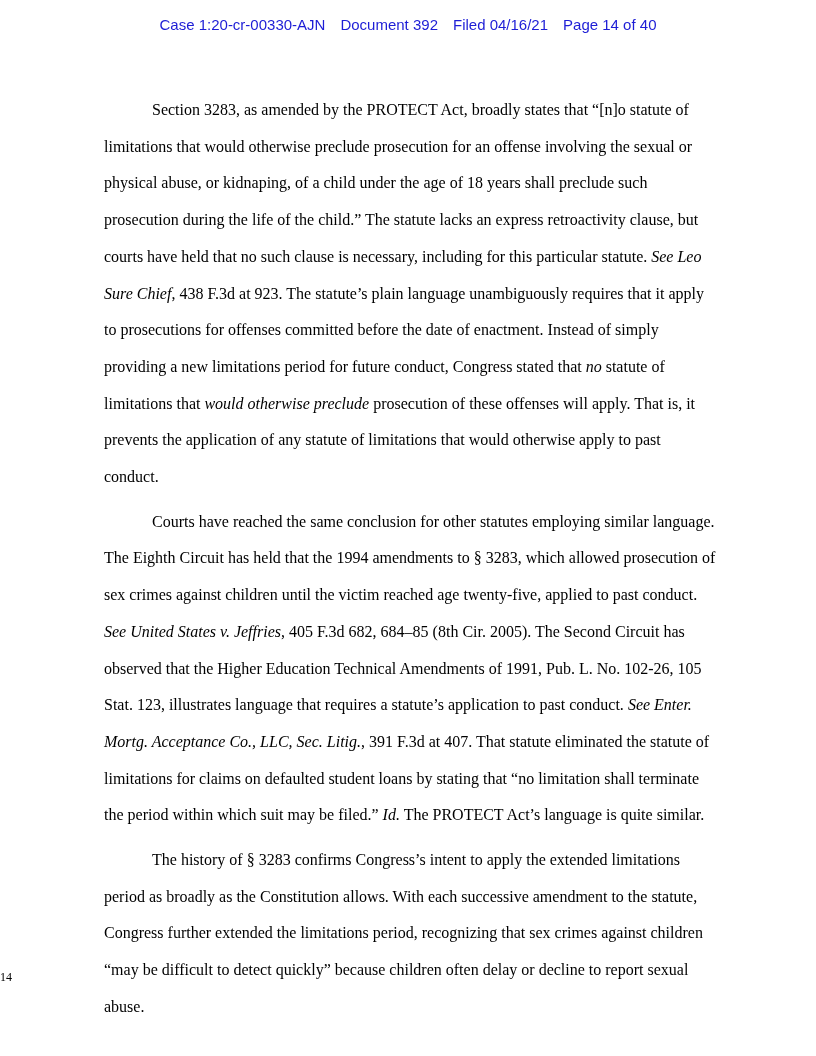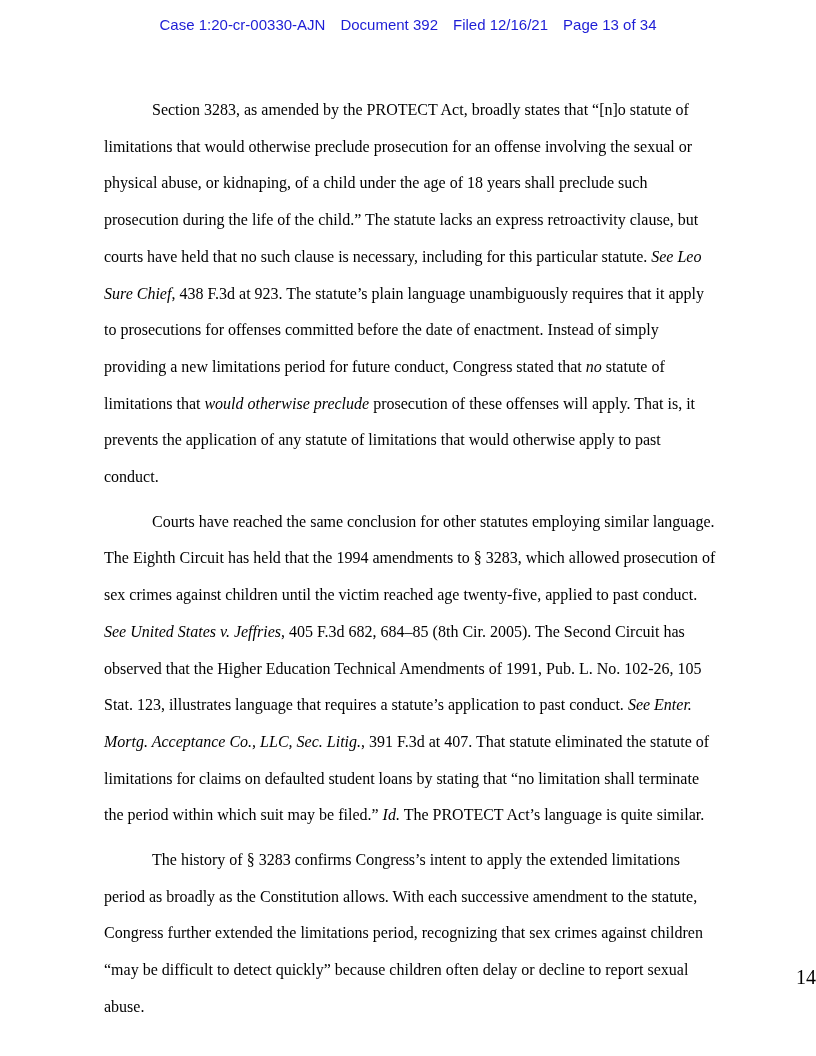--- a/index.html
+++ b/index.html
@@ -39,35 +39,35 @@
   .para {
     text-indent: 48px;
     margin: 8px;
   }
   .para .it { font-style: italic; }
   .page-footer {
     position: absolute;
     top: 967px;
     left: 0;
     right: 0;
-    text-align: right;
-    font-size: 20px;
+    text-align: left;
+    font-size: 12px;
     line-height: 20px;
   }
 </style>
 </head>
 <body>
 
 <div class="page">
 
   <div class="stamp">
     <span>Case 1:20-cr-00330-AJN</span>
     <span>Document 392</span>
-    <span>Filed 12/16/21</span>
-    <span>Page 13 of 34</span>
+    <span>Filed 04/16/21</span>
+    <span>Page 14 of 40</span>
   </div>
 
   <main class="body-text">
       <p class="para"><span>Section 3283, as amended by the PROTECT Act, broadly states that “[n]o statute of limitations that would otherwise preclude prosecution for an offense involving the sexual or physical abuse, or kidnaping, of a child under the age of 18 years shall preclude such prosecution during the life of the child.”  The statute lacks an express retroactivity clause, but courts have held that no such clause is necessary, including for this particular statute.  </span><span class="it">See Leo Sure Chief</span><span>, 438 F.3d at 923.  The statute’s plain language unambiguously requires that it apply to prosecutions for offenses committed before the date of enactment.  Instead of simply providing a new limitations period for future conduct, Congress stated that </span><span class="it">no</span><span> statute of limitations that </span><span class="it">would otherwise preclude</span><span> prosecution of these offenses will apply.  That is, it prevents the application of any statute of limitations that would otherwise apply to past conduct.</span></p>
       <p class="para"><span>Courts have reached the same conclusion for other statutes employing similar language.  The Eighth Circuit has held that the 1994 amendments to § 3283, which allowed prosecution of sex crimes against children until the victim reached age twenty-five, applied to past conduct.  </span><span class="it">See United States v. Jeffries</span><span>, 405 F.3d 682, 684–85 (8th Cir. 2005).  The Second Circuit has observed that the Higher Education Technical Amendments of 1991, Pub. L. No. 102-26, 105 Stat. 123, illustrates language that requires a statute’s application to past conduct.  </span><span class="it">See Enter. Mortg. Acceptance Co., LLC, Sec. Litig.</span><span>, 391 F.3d at 407.  That statute eliminated the statute of limitations for claims on defaulted student loans by stating that “no limitation shall terminate the period within which suit may be filed.”  </span><span class="it">Id.</span><span>  The PROTECT Act’s language is quite similar.</span></p>
       <p class="para"><span>The history of § 3283 confirms Congress’s intent to apply the extended limitations period as broadly as the Constitution allows.  With each successive amendment to the statute, Congress further extended the limitations period, recognizing that sex crimes against children “may be difficult to detect quickly” because children often delay or decline to report sexual abuse.</span></p>
     </main>
 
   <div class="page-footer">14</div>
 

